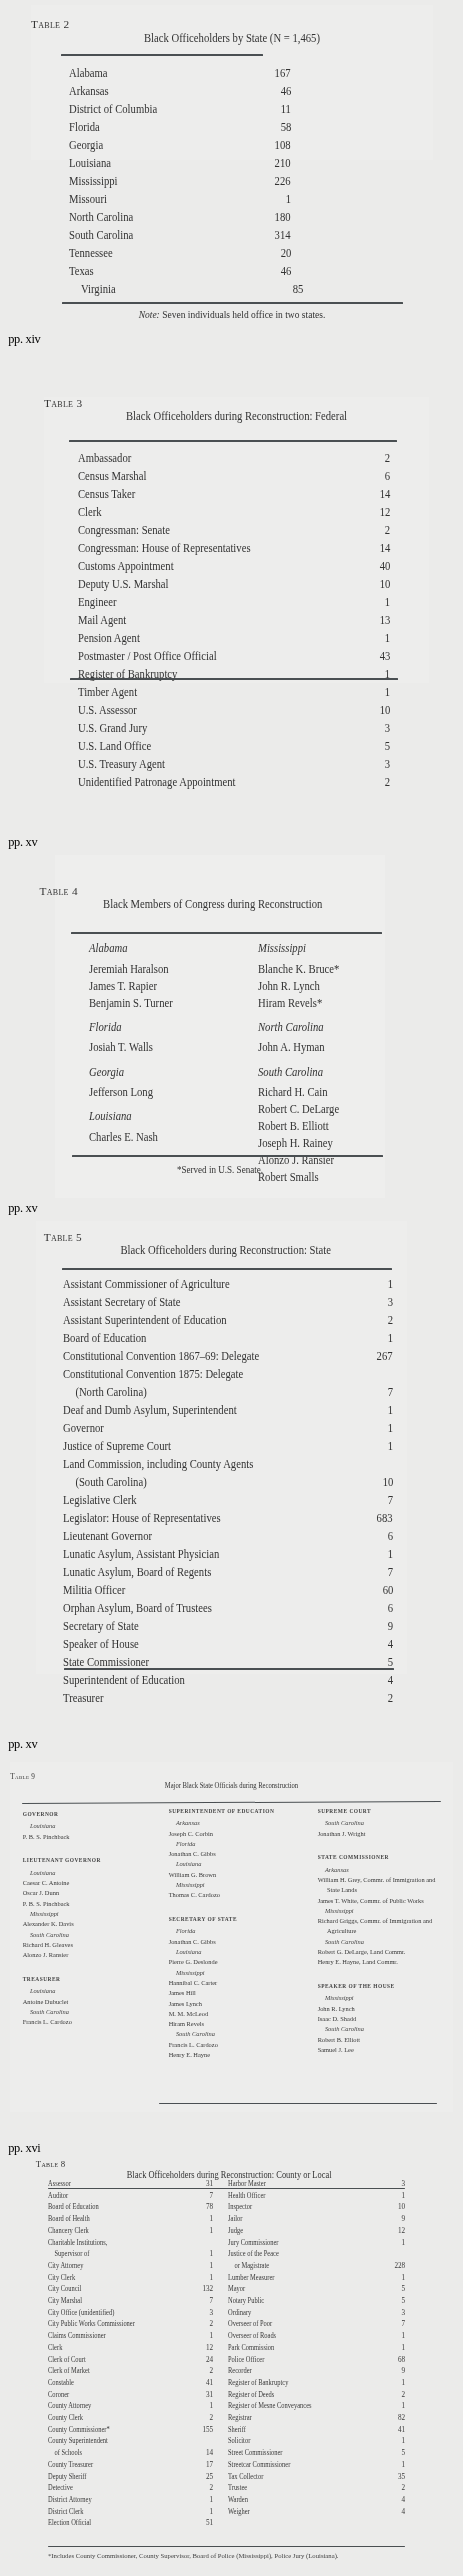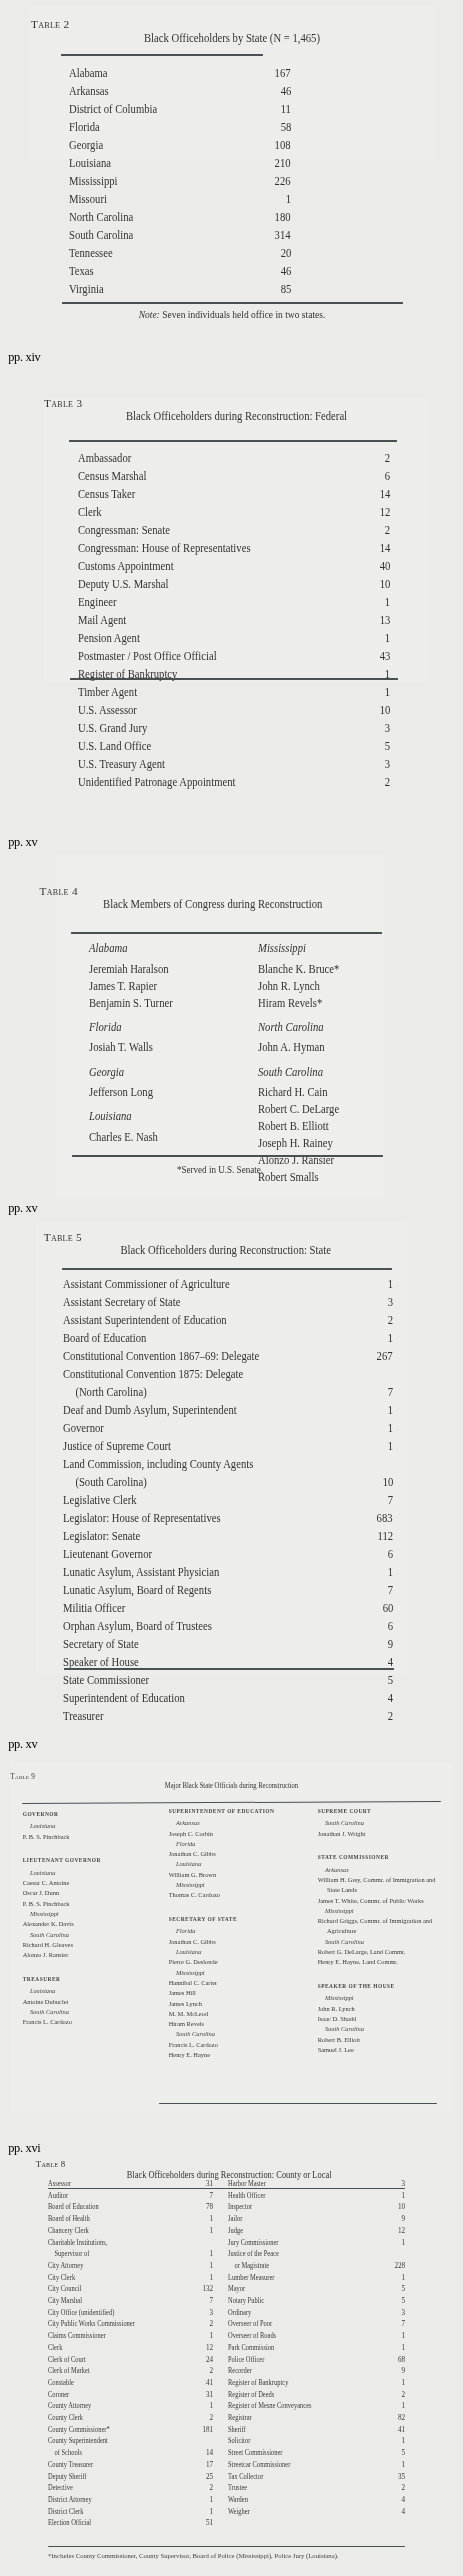--- a/index.html
+++ b/index.html
@@ -140,30 +140,30 @@
       <span class="val">314</span>
     </div>
     <div class="row" style="width: 222px; line-height: 18px;">
       <span class="lbl">Tennessee</span>
       <span class="val">20</span>
     </div>
     <div class="row" style="width: 222px; line-height: 18px;">
       <span class="lbl">Texas</span>
       <span class="val">46</span>
     </div>
-    <div class="row" style="width: 222px; line-height: 18px;">
+    <div class="row" style="width: 222px; line-height: 18px; margin-left: 12px;">
       <span class="lbl">Virginia</span>
       <span class="val">85</span>
     </div>
   </div>
 <div class="rule" style="position:absolute; left:62px; width:341px; top:302px;"></div>
 <div class="note" style="position:absolute; left:0; width:464px; top:308px;">
   <em>Note:</em><span> Seven individuals held office in two states.</span>
 </div>
-<div class="page-label" style="top:350px;">pp. xiv</div>
+<div class="page-label" style="top:332px;">pp. xiv</div>
 
 <section style="position:absolute; left:44px; top:397px; width:385px; height:286px; background:#ededec;">
   <div class="tbl-num" style="margin-top:0;">Table 3</div>
   <div class="tbl-title" style="margin-top:0px;">Black Officeholders during Reconstruction: Federal</div>
   <div class="rule" style="position:absolute; left:25px; width:328px; top:43px;"></div>
   <div id="t3-body" style="position:absolute; left:34px; width:312px; top:52px;">
       <div class="row">
         <span class="lbl">Ambassador</span>
         <span class="val">2</span>
       </div>
@@ -351,24 +351,20 @@
       </div>
       <div class="row">
         <span class="lbl">Legislative Clerk</span>
         <span class="val">7</span>
       </div>
       <div class="row">
         <span class="lbl">Legislator: House of Representatives</span>
         <span class="val">683</span>
       </div>
       <div class="row">
-        <span class="lbl">Legislator: Senate</span>
-        <span class="val">112</span>
-      </div>
-      <div class="row">
         <span class="lbl">Lieutenant Governor</span>
         <span class="val">6</span>
       </div>
       <div class="row">
         <span class="lbl">Lunatic Asylum, Assistant Physician</span>
         <span class="val">1</span>
       </div>
       <div class="row">
         <span class="lbl">Lunatic Asylum, Board of Regents</span>
         <span class="val">7</span>
@@ -593,21 +589,21 @@
         <div class="t8-row">
           <span class="lbl">County Attorney</span>
           <span class="val">1</span>
         </div>
         <div class="t8-row">
           <span class="lbl">County Clerk</span>
           <span class="val">2</span>
         </div>
         <div class="t8-row">
           <span class="lbl">County Commissioner*</span>
-          <span class="val">181</span>
+          <span class="val">155</span>
         </div>
         <div class="t8-row">
           <span class="lbl">County Superintendent</span>
           <span class="val"></span>
         </div>
         <div class="t8-row">
           <span class="lbl ind">of Schools</span>
           <span class="val">14</span>
         </div>
         <div class="t8-row">

